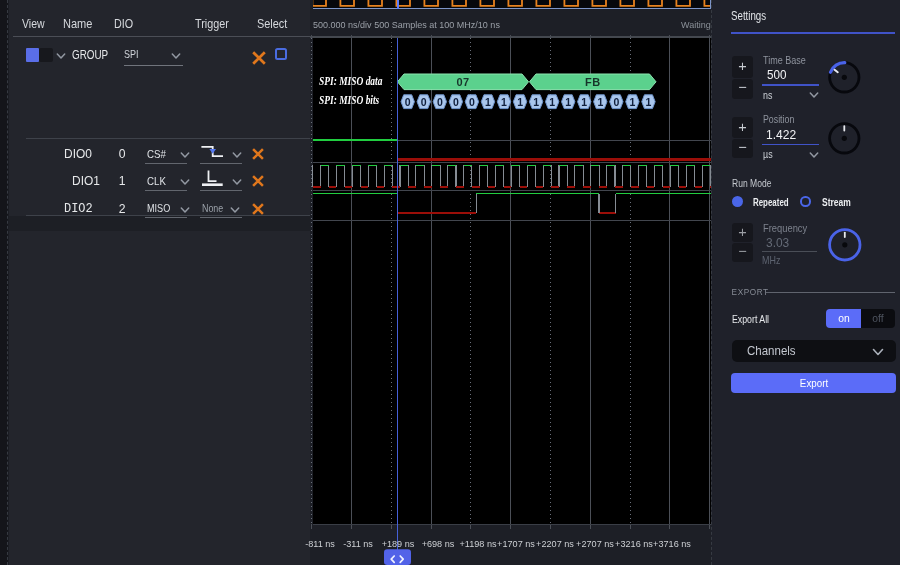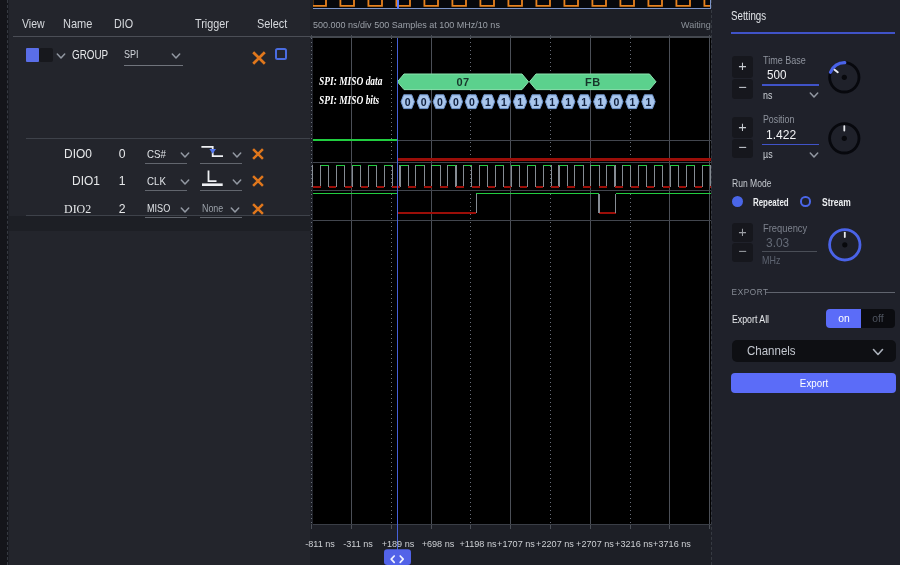--- a/index.html
+++ b/index.html
@@ -47,21 +47,21 @@
 <div style="position:absolute;top:174.32px;font-size:12.2px;color:#e6e8ea;white-space:nowrap;line-height:14.15px;font-family:'Liberation Sans', sans-serif;left:118.7px;">1</div>
 <div style="position:absolute;top:175.09px;font-size:11.4px;color:#dfe2e6;white-space:nowrap;line-height:13.22px;font-family:'Liberation Sans', sans-serif;left:146.8px;transform:scaleX(0.85);transform-origin:0 50%;">CLK</div>
 <svg width="14" height="12" style="position:absolute;left:178px;top:176.4px;">
     <path d="M3.3,4 L7,8 L10.7,4" stroke="#9298a2" stroke-width="1.5" fill="none" stroke-linecap="round" stroke-linejoin="round"></path>
   </svg>
 <div style="position:absolute;left:144.7px;top:190.1px;width:42.5px;height:1px;background:#62666e;"></div>
 <div style="position:absolute;left:200.4px;top:190.1px;width:41.6px;height:1px;background:#62666e;"></div>
 <svg width="16" height="16" style="position:absolute;left:249.6px;top:173.4px;">
     <path d="M3.1,3.1 L12.9,12.9 M12.9,3.1 L3.1,12.9" stroke="#e0771c" stroke-width="2.5" fill="none"></path>
   </svg>
-<div style="position:absolute;top:201.62px;font-size:12.2px;color:#e6e8ea;white-space:nowrap;line-height:14.15px;font-family:Liberation Serif, serif;left:64.3px;transform:scaleX(0.98);transform-origin:0 50%;">DIO2</div>
+<div style="position:absolute;top:201.62px;font-size:12.2px;color:#e6e8ea;white-space:nowrap;line-height:14.15px;font-family:Liberation Mono, monospace;left:64.3px;transform:scaleX(0.98);transform-origin:0 50%;">DIO2</div>
 <div style="position:absolute;top:201.62px;font-size:12.2px;color:#e6e8ea;white-space:nowrap;line-height:14.15px;font-family:'Liberation Sans', sans-serif;left:118.7px;">2</div>
 <div style="position:absolute;top:202.39px;font-size:11.4px;color:#dfe2e6;white-space:nowrap;line-height:13.22px;font-family:'Liberation Sans', sans-serif;left:146.8px;transform:scaleX(0.8);transform-origin:0 50%;">MISO</div>
 <svg width="14" height="12" style="position:absolute;left:178px;top:203.7px;">
     <path d="M3.3,4 L7,8 L10.7,4" stroke="#9298a2" stroke-width="1.5" fill="none" stroke-linecap="round" stroke-linejoin="round"></path>
   </svg>
 <div style="position:absolute;left:144.7px;top:217.4px;width:42.5px;height:1px;background:#62666e;"></div>
 <div style="position:absolute;left:200.4px;top:217.4px;width:41.6px;height:1px;background:#62666e;"></div>
 <svg width="16" height="16" style="position:absolute;left:249.6px;top:200.7px;">
     <path d="M3.1,3.1 L12.9,12.9 M12.9,3.1 L3.1,12.9" stroke="#e0771c" stroke-width="2.5" fill="none"></path>
   </svg>

